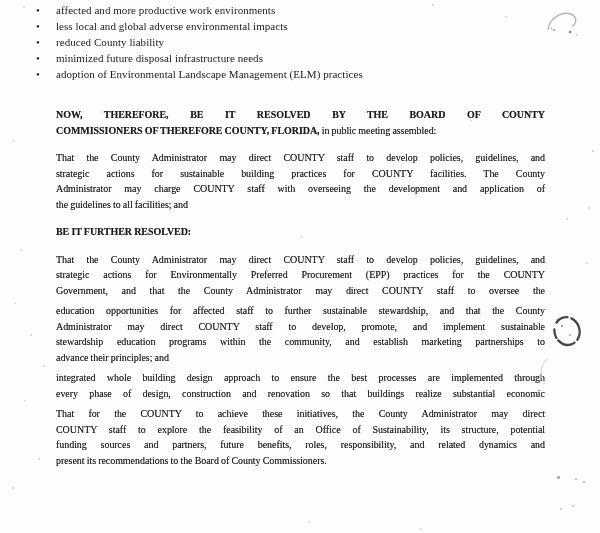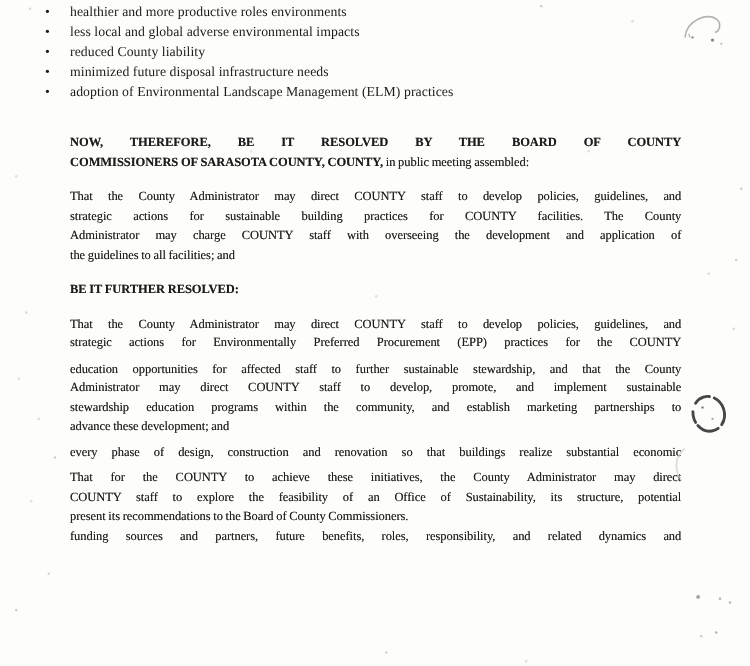--- a/index.html
+++ b/index.html
@@ -40,58 +40,60 @@
   .artifact{position:absolute;pointer-events:none;}
   .speck{position:absolute;border-radius:50%;background:#555;pointer-events:none;}
 </style>
 </head>
 <body>
 
 <div class="page">
 
   <div class="content">
     <div class="bullet-list">
-        <div class="bullet-item"><span class="bullet-marker">•</span><span>healthier and more productive roles environments</span></div>
+        <div class="bullet-item"><span class="bullet-marker">•</span><span>affected and more productive work environments</span></div>
         <div class="bullet-item"><span class="bullet-marker">•</span><span>less local and global adverse environmental impacts</span></div>
         <div class="bullet-item"><span class="bullet-marker">•</span><span>reduced County liability</span></div>
         <div class="bullet-item"><span class="bullet-marker">•</span><span>minimized future disposal infrastructure needs</span></div>
         <div class="bullet-item"><span class="bullet-marker">•</span><span>adoption of Environmental Landscape Management (ELM) practices</span></div>
       </div>
     <div class="doc-body">
         <div class="para">
           <div class="ln just"><span class="b">NOW, THEREFORE, BE IT RESOLVED BY THE BOARD OF COUNTY</span></div>
-          <div class="ln"><span class="b">COMMISSIONERS OF SARASOTA COUNTY, COUNTY,</span><span> in public meeting assembled:</span></div>
+          <div class="ln"><span class="b">COMMISSIONERS OF THEREFORE COUNTY, FLORIDA,</span><span> in public meeting assembled:</span></div>
         </div>
         <div class="para">
           <div class="ln just"><span>That the County Administrator may direct COUNTY staff to develop policies, guidelines, and</span></div>
           <div class="ln just"><span>strategic actions for sustainable building practices for COUNTY facilities. The County</span></div>
           <div class="ln just"><span>Administrator may charge COUNTY staff with overseeing the development and application of</span></div>
           <div class="ln"><span>the guidelines to all facilities; and</span></div>
         </div>
         <div class="para">
           <div class="ln"><span class="b">BE IT FURTHER RESOLVED:</span></div>
         </div>
         <div class="para">
           <div class="ln just"><span>That the County Administrator may direct COUNTY staff to develop policies, guidelines, and</span></div>
           <div class="ln just"><span>strategic actions for Environmentally Preferred Procurement (EPP) practices for the COUNTY</span></div>
+          <div class="ln just"><span>Government, and that the County Administrator may direct COUNTY staff to oversee the</span></div>
         </div>
         <div class="para">
           <div class="ln just"><span>education opportunities for affected staff to further sustainable stewardship, and that the County</span></div>
           <div class="ln just"><span>Administrator may direct COUNTY staff to develop, promote, and implement sustainable</span></div>
           <div class="ln just"><span>stewardship education programs within the community, and establish marketing partnerships to</span></div>
-          <div class="ln"><span>advance these development; and</span></div>
+          <div class="ln"><span>advance their principles; and</span></div>
         </div>
         <div class="para">
+          <div class="ln just"><span>integrated whole building design approach to ensure the best processes are implemented through</span></div>
           <div class="ln just"><span>every phase of design, construction and renovation so that buildings realize substantial economic</span></div>
         </div>
         <div class="para">
           <div class="ln just"><span>That for the COUNTY to achieve these initiatives, the County Administrator may direct</span></div>
           <div class="ln just"><span>COUNTY staff to explore the feasibility of an Office of Sustainability, its structure, potential</span></div>
+          <div class="ln just"><span>funding sources and partners, future benefits, roles, responsibility, and related dynamics and</span></div>
           <div class="ln"><span>present its recommendations to the Board of County Commissioners.</span></div>
-          <div class="ln just"><span>funding sources and partners, future benefits, roles, responsibility, and related dynamics and</span></div>
         </div>
       </div>
   </div>
 
   <svg class="artifact" style="left:543px;top:5px;" width="40" height="36" viewBox="0 0 40 36">
     <path d="M5,25 C6,11 24,4 31,11 C34,14 33,20 29,21" fill="none" stroke="#9a9a9a" stroke-width="1.3" opacity="0.75"></path>
     <circle cx="11" cy="25" r="1" fill="#7d7d7d" opacity="0.8"></circle>
     <circle cx="27" cy="27" r="1.3" fill="#6e6e6e" opacity="0.85"></circle>
     <path d="M8,22 l1,3" stroke="#8a8a8a" stroke-width="1" opacity="0.6"></path>
     <circle cx="34" cy="30" r="0.8" fill="#8a8a8a" opacity="0.6"></circle>

